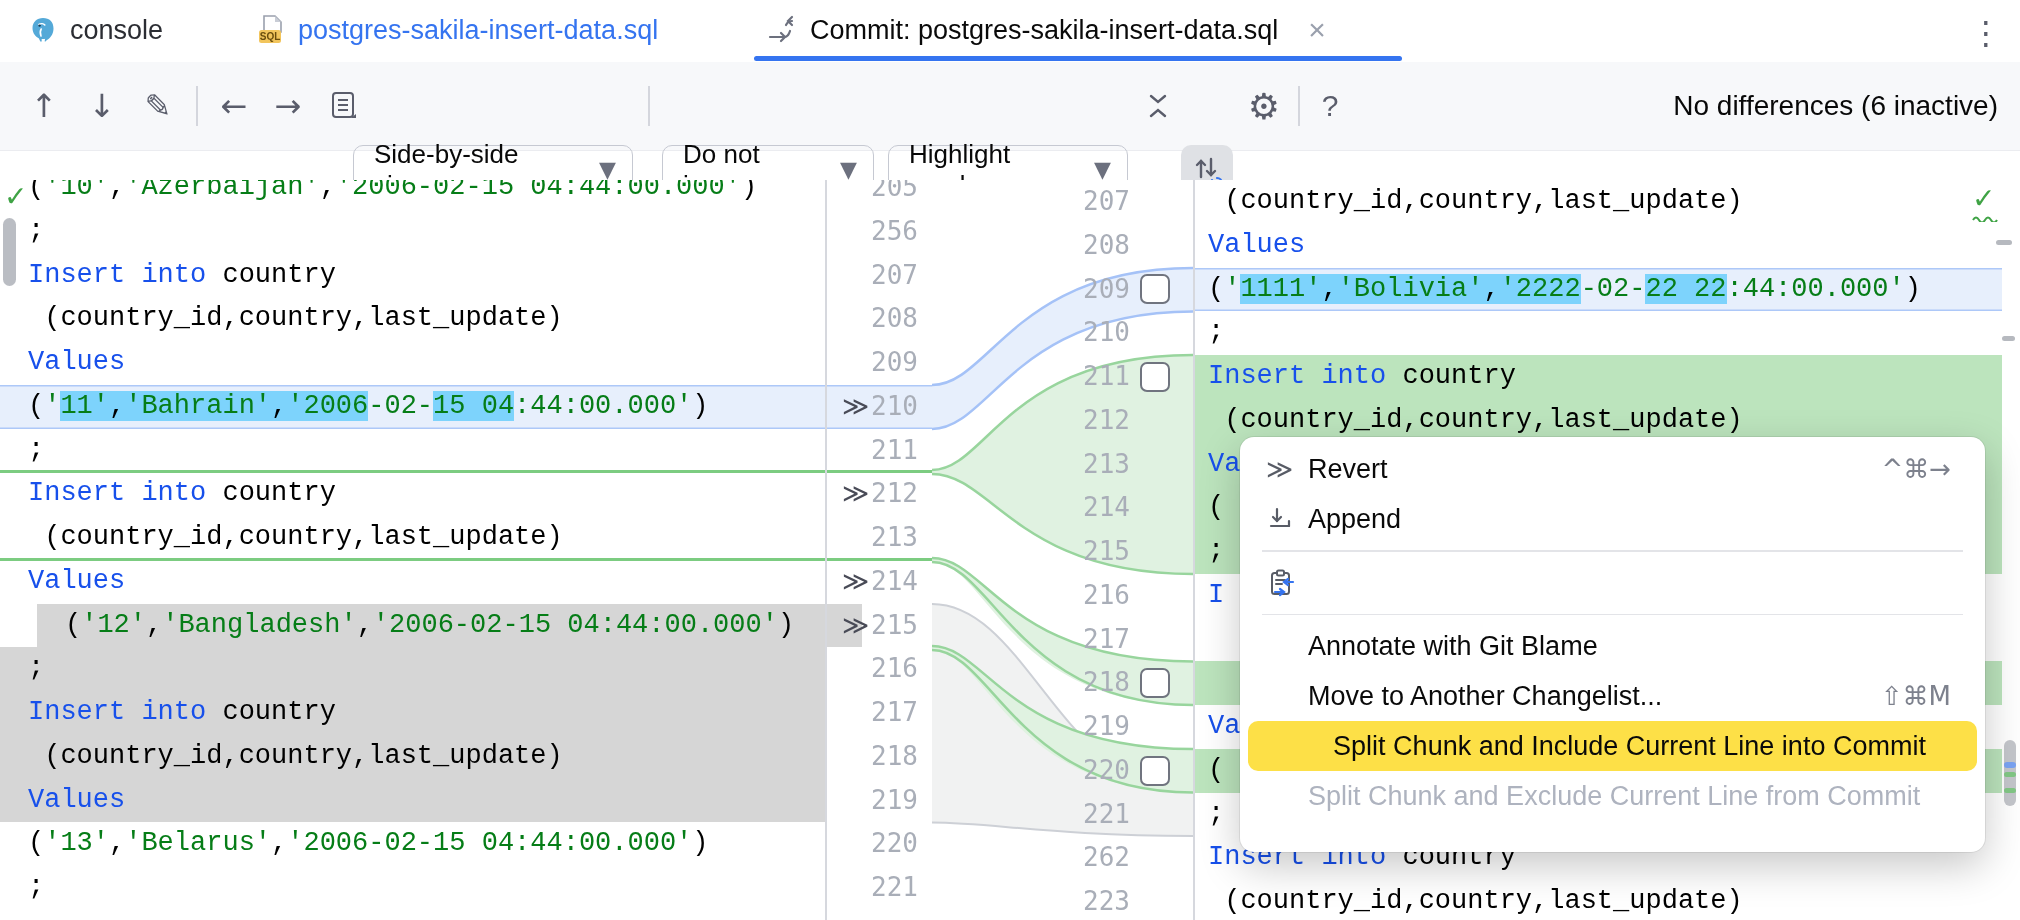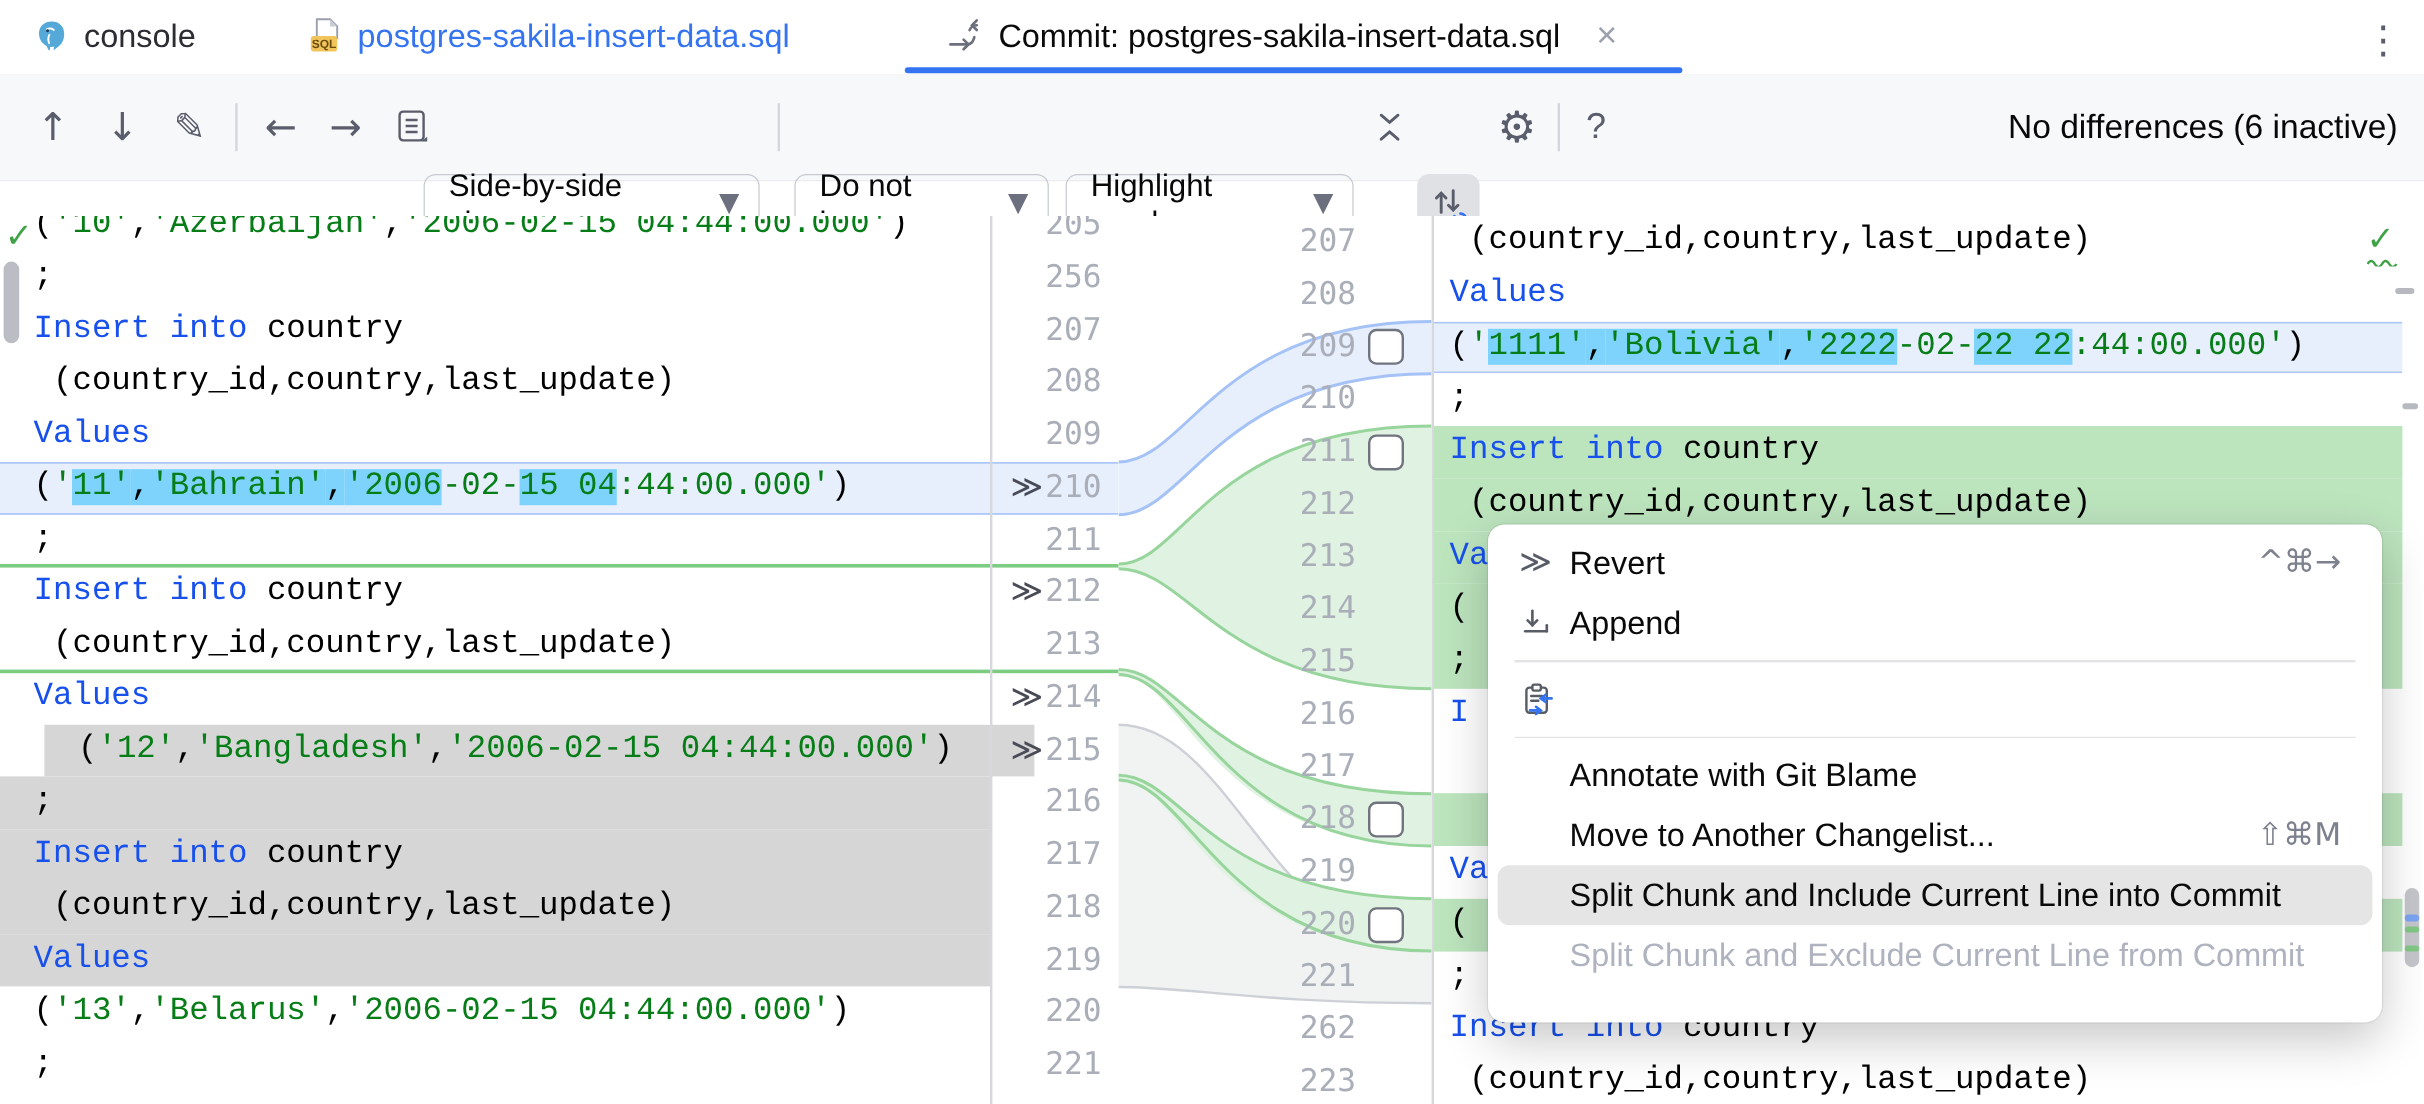--- a/index.html
+++ b/index.html
@@ -46,21 +46,21 @@
   .okcheck{position:absolute;color:#3fa345;font-size:28px;font-weight:bold;font-family:"DejaVu Sans",sans-serif;}
   .rs-mark{position:absolute;border-radius:3px;}
   
   .menu{position:absolute;left:1240px;top:437px;width:745px;height:415px;background:#fff;border-radius:14px;
         box-shadow:0 14px 40px rgba(0,0,0,.22),0 0 0 1px rgba(0,0,0,.07);padding:7px 0;box-sizing:border-box;z-index:20;}
   .mitem{position:relative;height:50px;display:flex;align-items:center;padding:0 26px 0 18px;margin:0 8px;border-radius:10px;}
   .mitem .micon{width:42px;display:flex;align-items:center;justify-content:flex-start;color:#585c66;
                 font-size:26px;font-family:"DejaVu Sans",sans-serif;letter-spacing:-3px;flex:none;}
   .mitem .mlabel{font-size:27px;color:#0a0a0a;white-space:nowrap;}
   .mitem .msc{margin-left:auto;font-size:26px;color:#7d818d;font-family:"DejaVu Sans",sans-serif;white-space:nowrap;}
-  .mitem.hl-item{background:#e5e5e5;}
+  .mitem.hl-item{background:#fde047;justify-content:center;}
   .mitem.disabled .mlabel{color:#aeb3bf;}
   .mdivider{height:1.5px;background:#e3e4e8;margin:6px 22px;}
   svg{display:block}
 </style>
 </head>
 <body>
 
 <div id="app">
 
   <div class="tabbar">
@@ -80,21 +80,21 @@
         <svg width="30" height="32" viewBox="0 0 30 32">
           <path d="M8 2h11l6 6v10H8z" fill="#fff" stroke="#9aa0ad" stroke-width="1.6"></path>
           <path d="M19 2l6 6h-6z" fill="#c9cdd6"></path>
           <rect x="3" y="16" width="22" height="13" rx="2.5" fill="#f2c55c"></rect>
           <text x="14" y="26" font-size="10" font-weight="bold" font-family="Liberation Sans,sans-serif" fill="#6b4e0e" text-anchor="middle">SQL</text>
         </svg>
       </span>
       <span class="tab-label" style="color:#3574f0">postgres-sakila-insert-data.sql</span>
     </div>
 
-    <div class="tab" style="left:786px">
+    <div class="tab" style="left:764px">
       <span>
         <svg width="34" height="34" viewBox="0 0 34 34" fill="none" stroke="#6c707e" stroke-width="2.2" stroke-linecap="round">
           <path d="M6 24h14c4 0 5-3 6-6"></path>
             <path d="M17 20l4 4-4 4"></path>
           <path d="M28 8c-4 0-5 2-6 4"></path>
             <path d="M24 4l-4 4 4 4" transform="translate(4,0)"></path>
         </svg>
       </span>
       <span class="tab-label" style="color:#0a0a0a">Commit: postgres-sakila-insert-data.sql</span>
       <span class="close-x">×</span>

